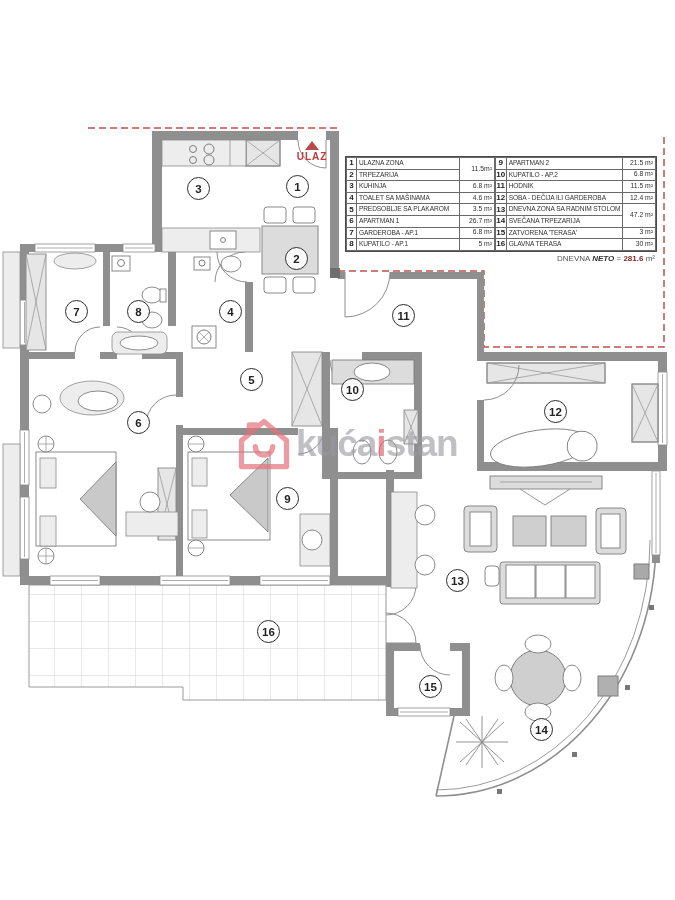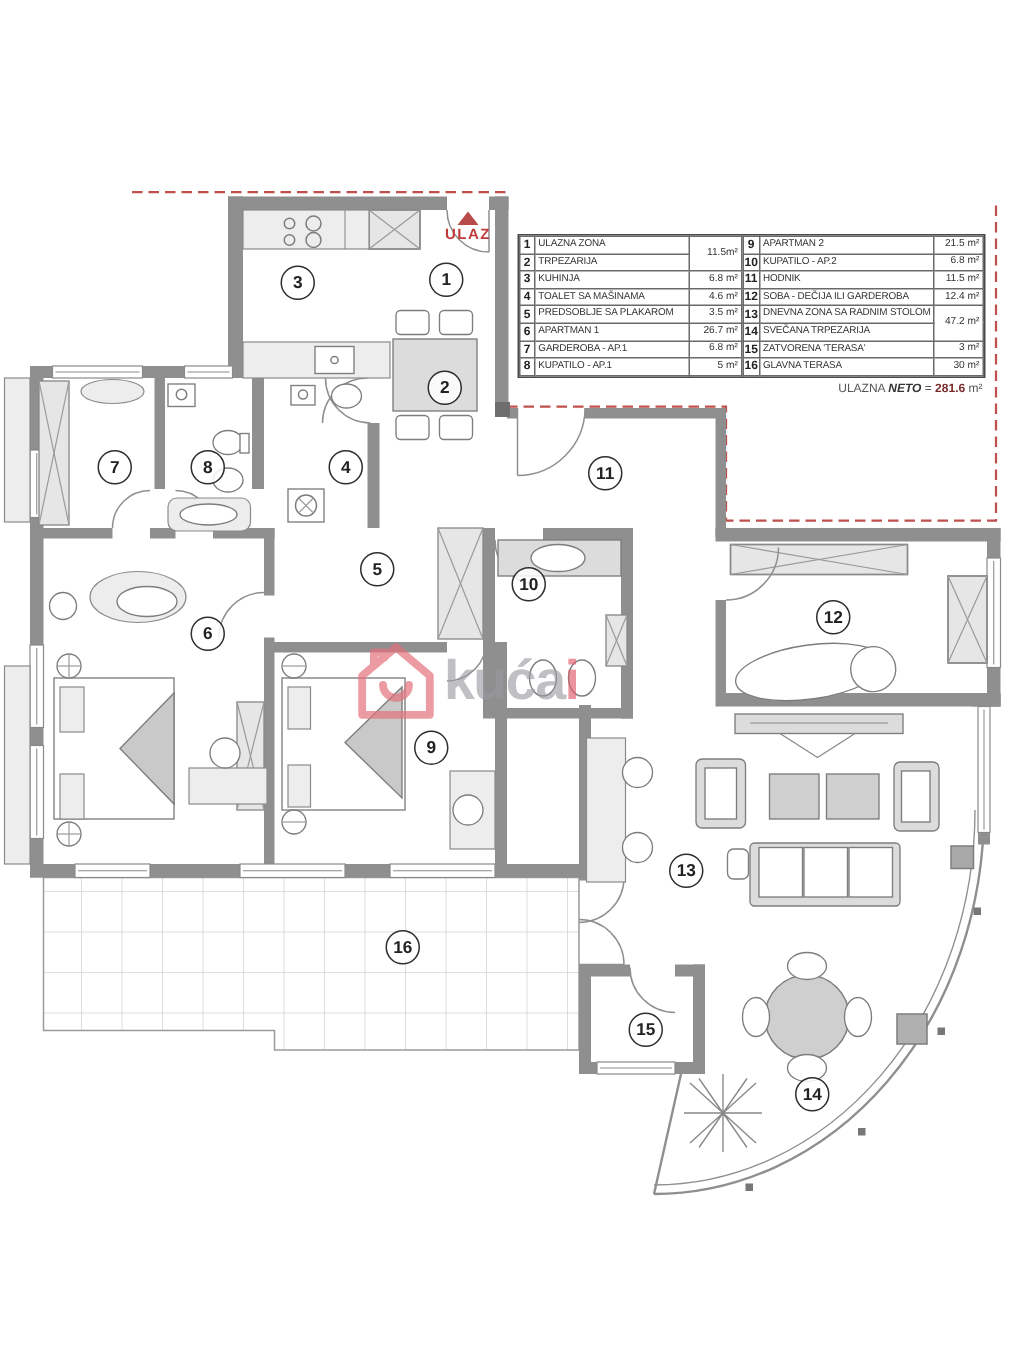--- a/index.html
+++ b/index.html
@@ -24,21 +24,21 @@
     border-radius:50%;background:rgba(255,255,255,.85);display:flex;align-items:center;
     justify-content:center;font-size:11.5px;font-weight:bold;color:#222;z-index:4;}
 
   
   #ulaz{position:absolute;left:282px;top:141px;width:60px;text-align:center;z-index:4;}
   #ulaz .tri{width:0;height:0;border-left:7px solid transparent;border-right:7px solid transparent;
     border-bottom:9px solid #b84a4a;margin:0 auto 1px auto;}
   #ulaz .txt{font-size:10px;font-weight:bold;color:#c13b3b;letter-spacing:1px;}
 
   
-  #watermark{position:absolute;left:238px;top:426px;display:flex;align-items:center;
+  #watermark{position:absolute;left:238px;top:416px;display:flex;align-items:center;
     z-index:5;pointer-events:none;text-align:center;}
   #watermark svg{opacity:.7;margin-right:6px;}
   #watermark .wm-text{font-size:37px;font-weight:bold;letter-spacing:-1px;
     color:rgba(151,151,160,.62);}
   #watermark .wm-i{color:rgba(224,91,106,.65);}
 
   
   #legend{position:absolute;left:345px;top:156px;width:312px;z-index:6;background:#fff;}
   #legend .tables{display:flex;border:1.2px solid #4a4a4a;}
   #legend table{border-collapse:collapse;table-layout:fixed;}
@@ -378,20 +378,21 @@
     <div class="txt">ULAZ</div>
   </div>
 
   <div id="watermark">
     <svg width="52" height="56" viewBox="0 0 60 62">
       <path d="M30,5 L56,27 V57 H4 V27 Z M13,19 V9 H21 V13" fill="none" stroke="#e4717c" stroke-width="6" stroke-linejoin="round" stroke-linecap="round"></path>
       <path d="M20,34 a10,10 0 0 0 20,0" fill="none" stroke="#e4717c" stroke-width="6" stroke-linecap="round"></path>
     </svg>
     <span class="wm-text">kuća</span>
     <span class="wm-text wm-i">i</span>
+    <span class="wm-text">stan</span>
   </div>
 
   <div id="legend">
     <div class="tables">
       <table class="t-left">
           <tbody id="legend-left">
             <tr>
               <td class="lg-num">1</td>
               <td class="lg-name">ULAZNA ZONA</td>
               <td class="lg-area" rowspan="2">11.5m²</td>
@@ -470,21 +471,21 @@
             </tr>
             <tr>
               <td class="lg-num">16</td>
               <td class="lg-name">GLAVNA TERASA</td>
               <td class="lg-area">30 m²</td>
             </tr>
           </tbody>
         </table>
     </div>
     <div class="total">
-      <span>ULAZNA</span>
+      <span>DNEVNA</span>
       <b>NETO</b>
       <span>=</span>
       <span class="tot-val">281.6</span>
       <span>m²</span>
     </div>
   </div>
 
   <div id="badges">
       <div class="room-badge" style="left: 286px; top: 175px;">1</div>
       <div class="room-badge" style="left: 285px; top: 247px;">2</div>

